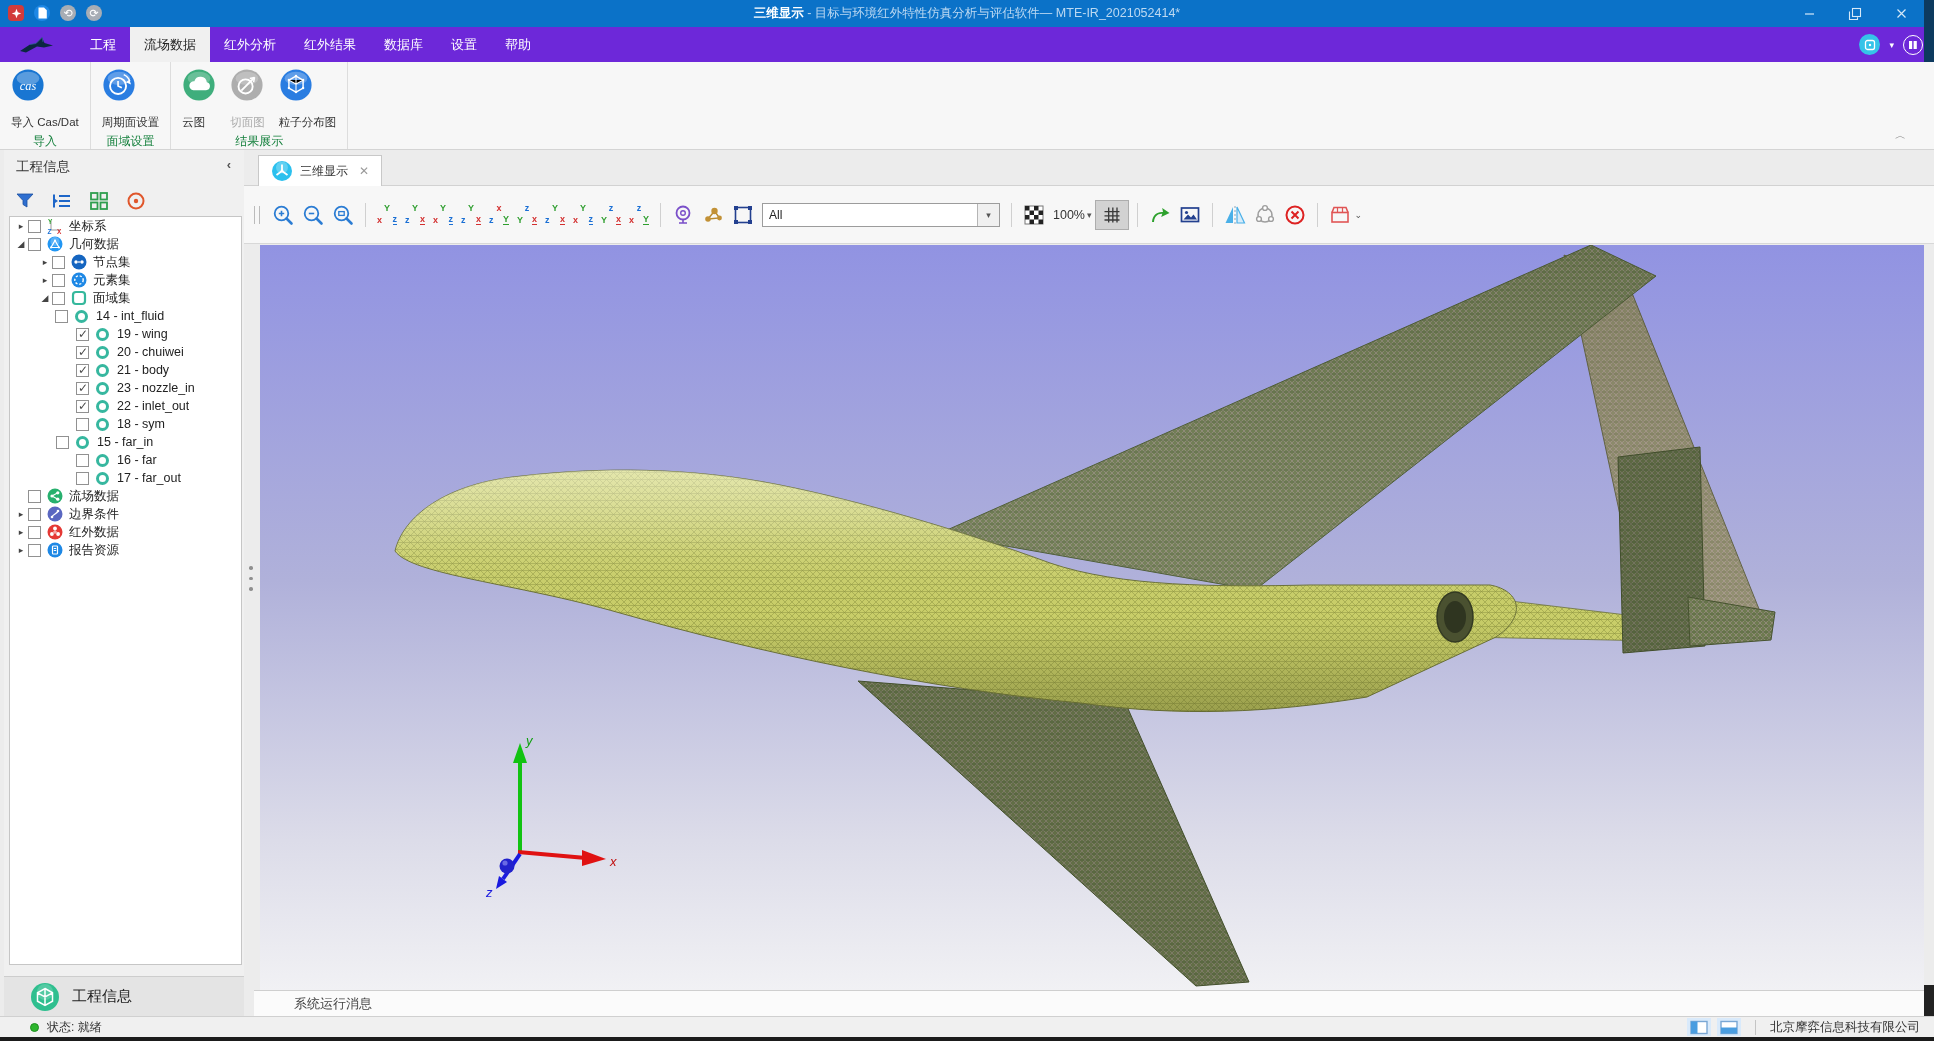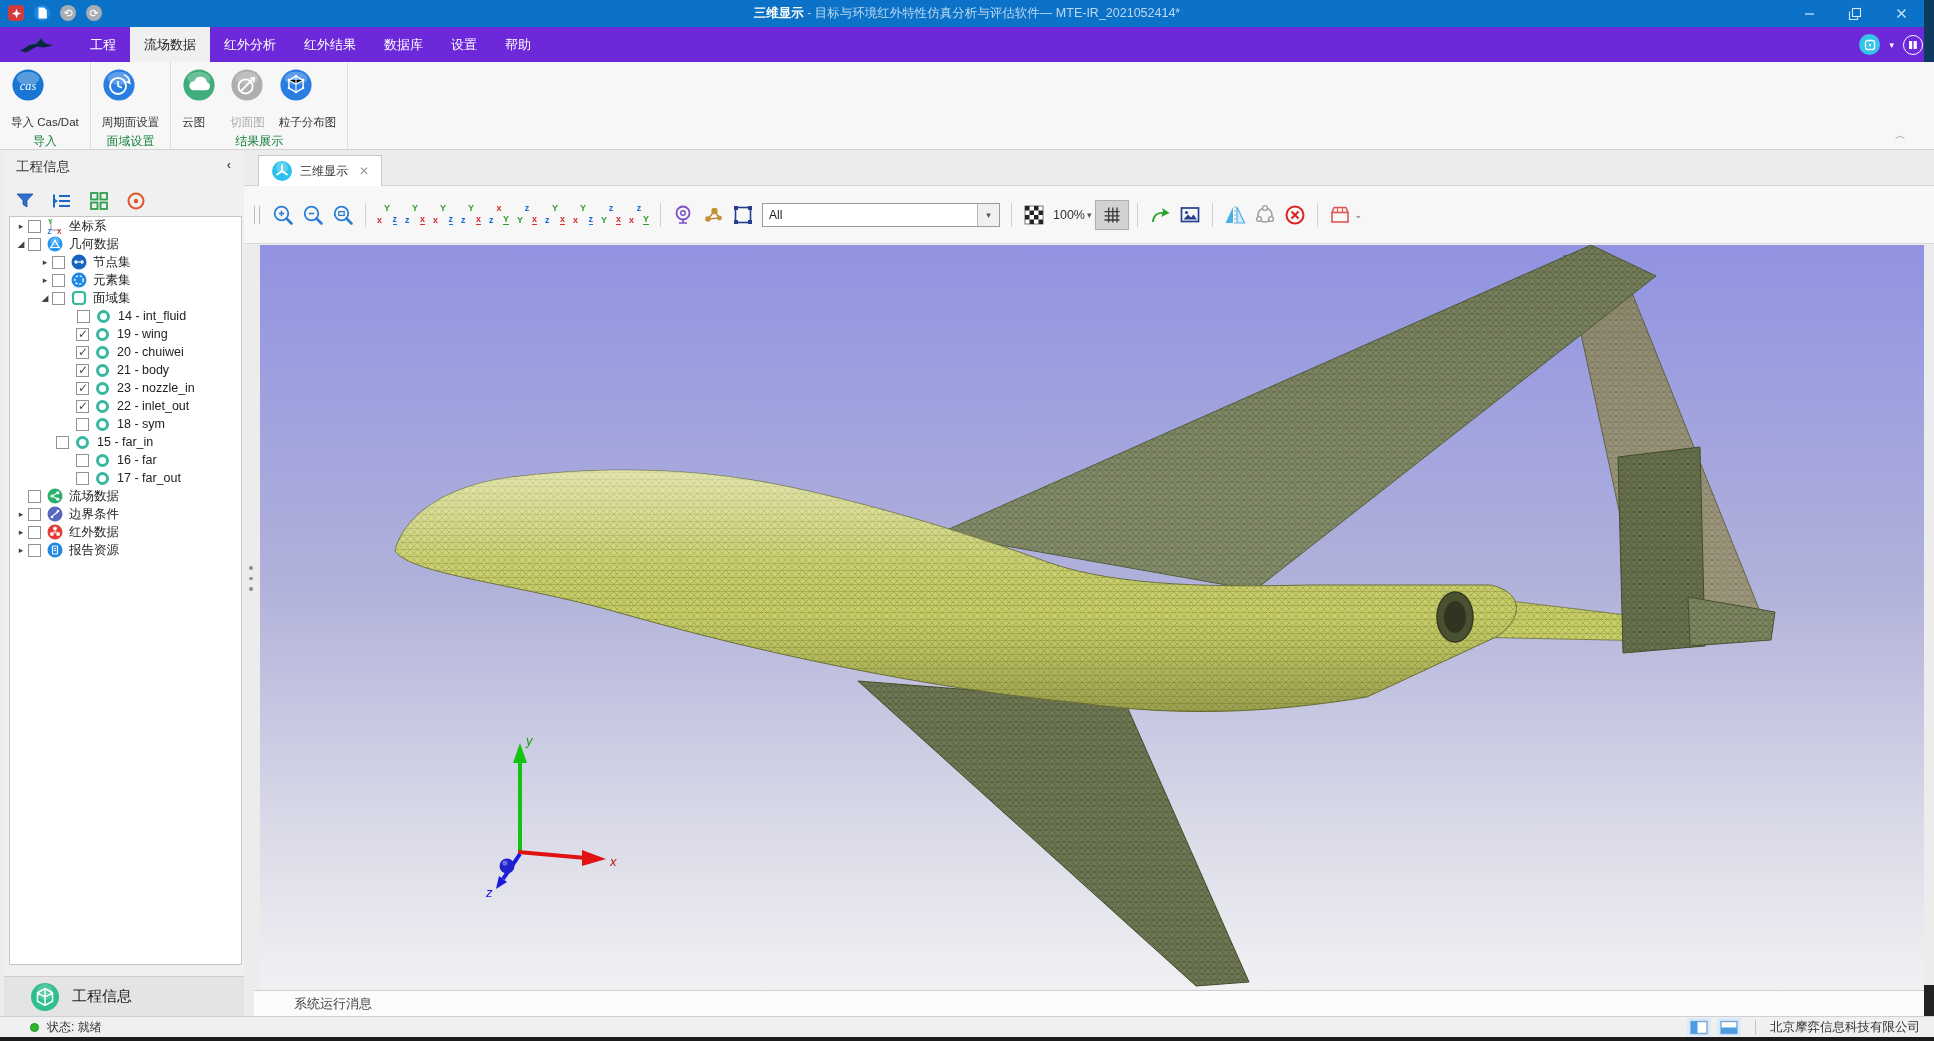--- a/index.html
+++ b/index.html
@@ -345,21 +345,21 @@
         <div class="tree-row" style="padding-left: 28px;">
           <span class="tw">◢</span>
           <span class="cb"></span>
           <span class="ticon">
             <svg viewBox="0 0 16 16">
               <rect x="2" y="2" width="12" height="12" rx="3" fill="#fff" stroke="#35b89c" stroke-width="2.2"></rect>
             </svg>
           </span>
           <span class="tlabel">面域集</span>
         </div>
-        <div class="tree-row" style="padding-left: 53px;">
+        <div class="tree-row" style="padding-left: 31px;">
           <span class="tw"></span>
           <span class="cb"></span>
           <span class="ticon">
             <span class="ring-ic"></span>
           </span>
           <span class="tlabel">14 - int_fluid</span>
         </div>
         <div class="tree-row" style="padding-left: 52px;">
           <span class="tw"></span>
           <span class="cb checked"></span>

